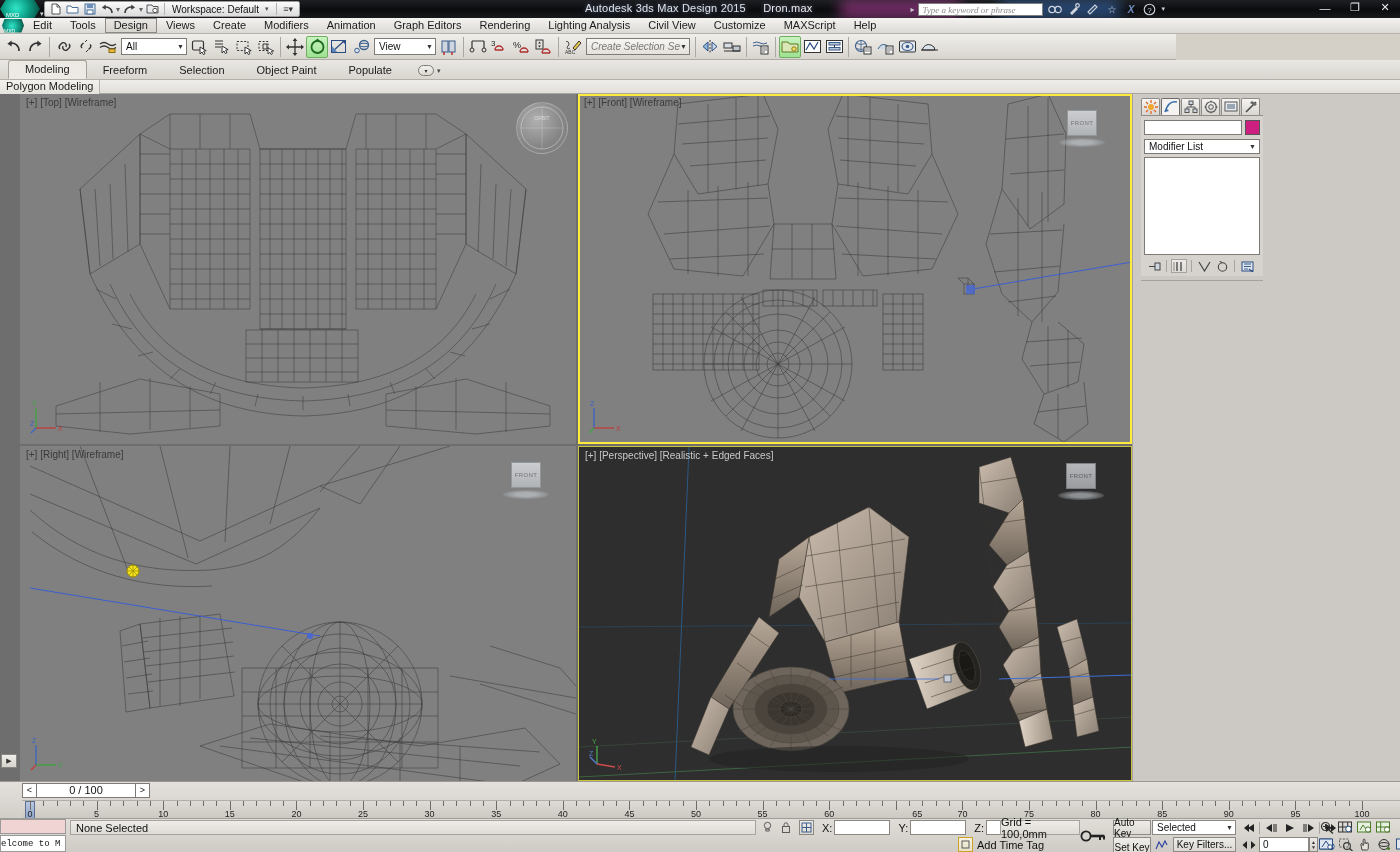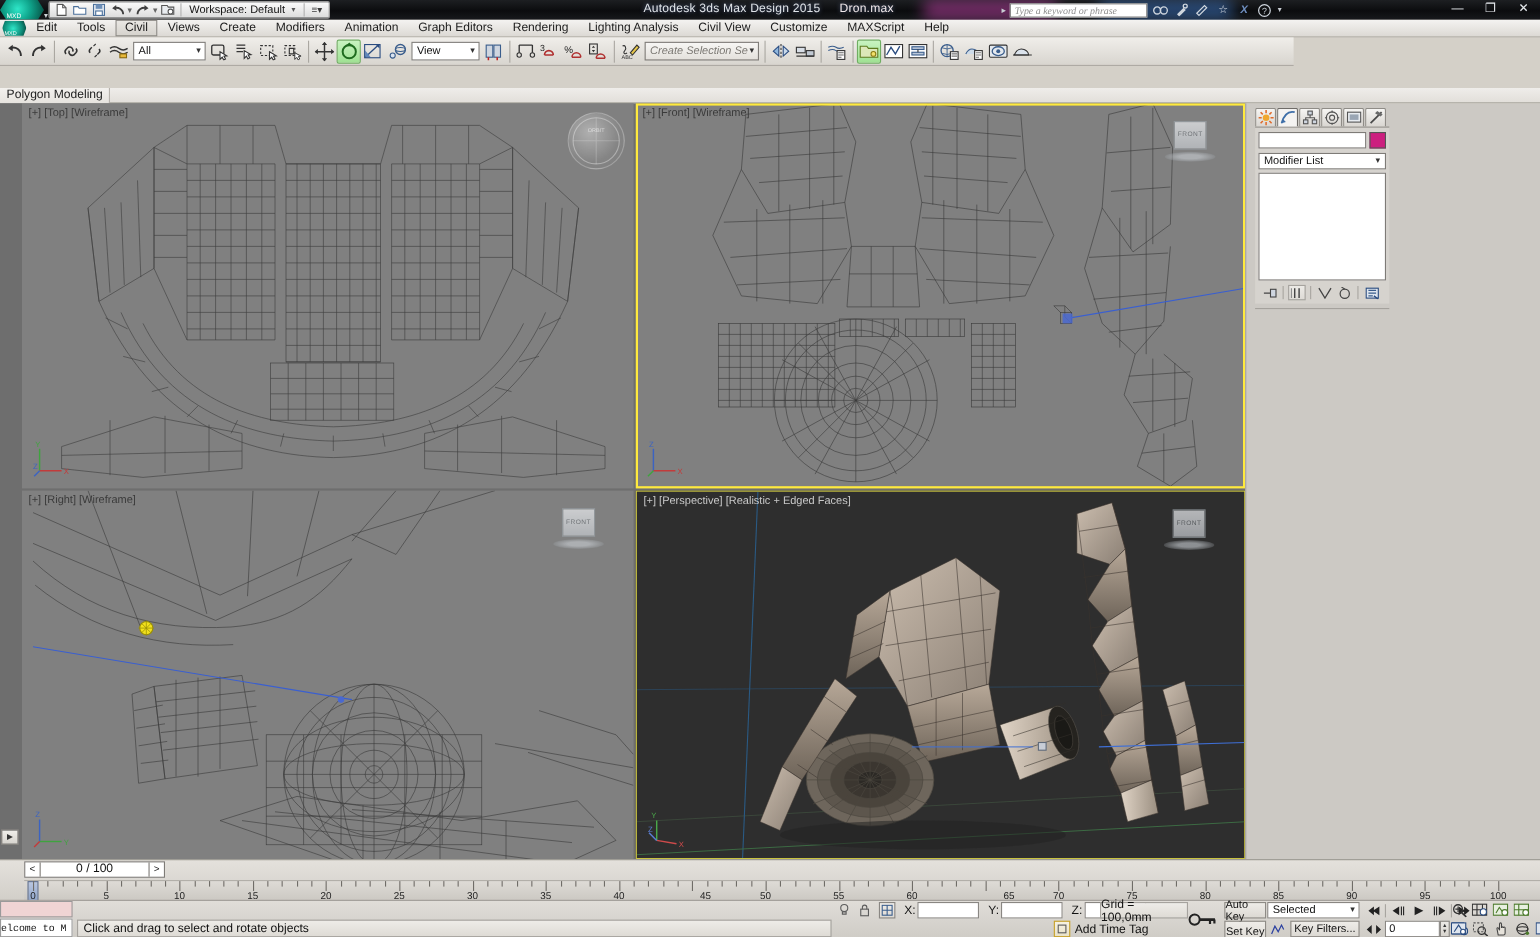--- a/index.html
+++ b/index.html
@@ -376,21 +376,21 @@
     <div class="title-text">
       <span>Autodesk 3ds Max Design 2015</span>
       <span class="title-file">Dron.max</span>
     </div>
   </div>
 
   <div class="menubar">
     <div class="menu-logo"></div>
     <div class="menu-item">Edit</div>
     <div class="menu-item">Tools</div>
-    <div class="menu-item pressed">Civil</div>
+    <div class="menu-item pressed">Design</div>
     <div class="menu-item">Views</div>
     <div class="menu-item">Create</div>
     <div class="menu-item">Modifiers</div>
     <div class="menu-item">Animation</div>
     <div class="menu-item">Graph Editors</div>
     <div class="menu-item">Rendering</div>
     <div class="menu-item">Lighting Analysis</div>
     <div class="menu-item">Civil View</div>
     <div class="menu-item">Customize</div>
     <div class="menu-item">MAXScript</div>
@@ -608,20 +608,31 @@
         </svg>
     </div>
     <div class="tb">
       <svg width="19" height="14" viewBox="0 0 19 14">
           <path d="M2 10q3-7 9-5 4 1.5 4 5z" fill="#dbe3ec" stroke="#333"></path>
           <path d="M1 10h17" stroke="#333"></path>
         </svg>
     </div>
   </div>
 
+  <div class="ribbon">
+    <div class="rtab active">Modeling</div>
+    <div class="rtab">Freeform</div>
+    <div class="rtab">Selection</div>
+    <div class="rtab">Object Paint</div>
+    <div class="rtab">Populate</div>
+    <div style="display:flex;align-items:center;gap:3px;padding:0 0 3px 10px;">
+      <div style="width:16px;height:11px;border:1px solid #7d7a75;border-radius:6px;background:linear-gradient(180deg,#f3f1ee,#dcd9d3);display:flex;align-items:center;justify-content:center;font-size:6px;color:#333;">▾</div>
+      <div style="font-size:7px;color:#444;">▾</div>
+    </div>
+  </div>
   <div class="ribbon2">
     <div class="rtab2">Polygon Modeling</div>
   </div>
 
   <div class="vp-area">
 
     <div class="vp active" style="left:578px;top:0px;width:554px;height:350px;">
       <div class="vp-label">[+] [Front] [Wireframe]</div>
       <svg width="554" height="350" viewBox="0 0 554 350">
         <g stroke="#3a3a3a" stroke-width="0.55" fill="none">
@@ -1142,21 +1153,21 @@
         <div class="tick" style="left: 1340px; height: 9px;"></div>
         <div class="tlabel" style="left: 8px;">0</div>
         <div class="tlabel" style="left: 74.6px;">5</div>
         <div class="tlabel" style="left: 141.2px;">10</div>
         <div class="tlabel" style="left: 207.8px;">15</div>
         <div class="tlabel" style="left: 274.4px;">20</div>
         <div class="tlabel" style="left: 341px;">25</div>
         <div class="tlabel" style="left: 407.6px;">30</div>
         <div class="tlabel" style="left: 474.2px;">35</div>
         <div class="tlabel" style="left: 540.8px;">40</div>
-        <div class="tlabel" style="left: 607.4px; margin-left: 12px;">45</div>
+        <div class="tlabel" style="left: 607.4px;">45</div>
         <div class="tlabel" style="left: 674px;">50</div>
         <div class="tlabel" style="left: 740.6px;">55</div>
         <div class="tlabel" style="left: 807.2px;">60</div>
         <div class="tlabel" style="left: 873.8px; padding-left: 43px;">65</div>
         <div class="tlabel" style="left: 940.4px;">70</div>
         <div class="tlabel" style="left: 1007px;">75</div>
         <div class="tlabel" style="left: 1073.6px;">80</div>
         <div class="tlabel" style="left: 1140.2px;">85</div>
         <div class="tlabel" style="left: 1206.8px; text-align: center;">90</div>
         <div class="tlabel" style="left: 1273.4px;">95</div>
@@ -1164,21 +1175,21 @@
       </div>
   </div>
 
   <div class="statusbar">
 
     <div class="mini-listener">
       <div class="ml-pink"></div>
       <div class="ml-white">elcome to M</div>
     </div>
 
-    <div class="sb-field" style="left:70px;top:17px;width:686px;height:16px;">Click and drag to select and rotate objects</div>
+    <div class="sb-field" style="left:70px;top:1px;width:686px;height:15px;">None Selected</div>
 
     <div style="position:absolute;left:762px;top:1px;height:15px;display:flex;align-items:center;gap:8px;">
       <div class="sb-ico">
         <svg width="11" height="13" viewBox="0 0 11 13">
             <circle cx="5.5" cy="4.5" r="3.2" fill="none" stroke="#5c5c5c"></circle>
             <path d="M3.8 8h3.4v2H3.8z" fill="none" stroke="#5c5c5c"></path>
           </svg>
       </div>
       <div class="sb-ico">
         <svg width="10" height="13" viewBox="0 0 10 13">

